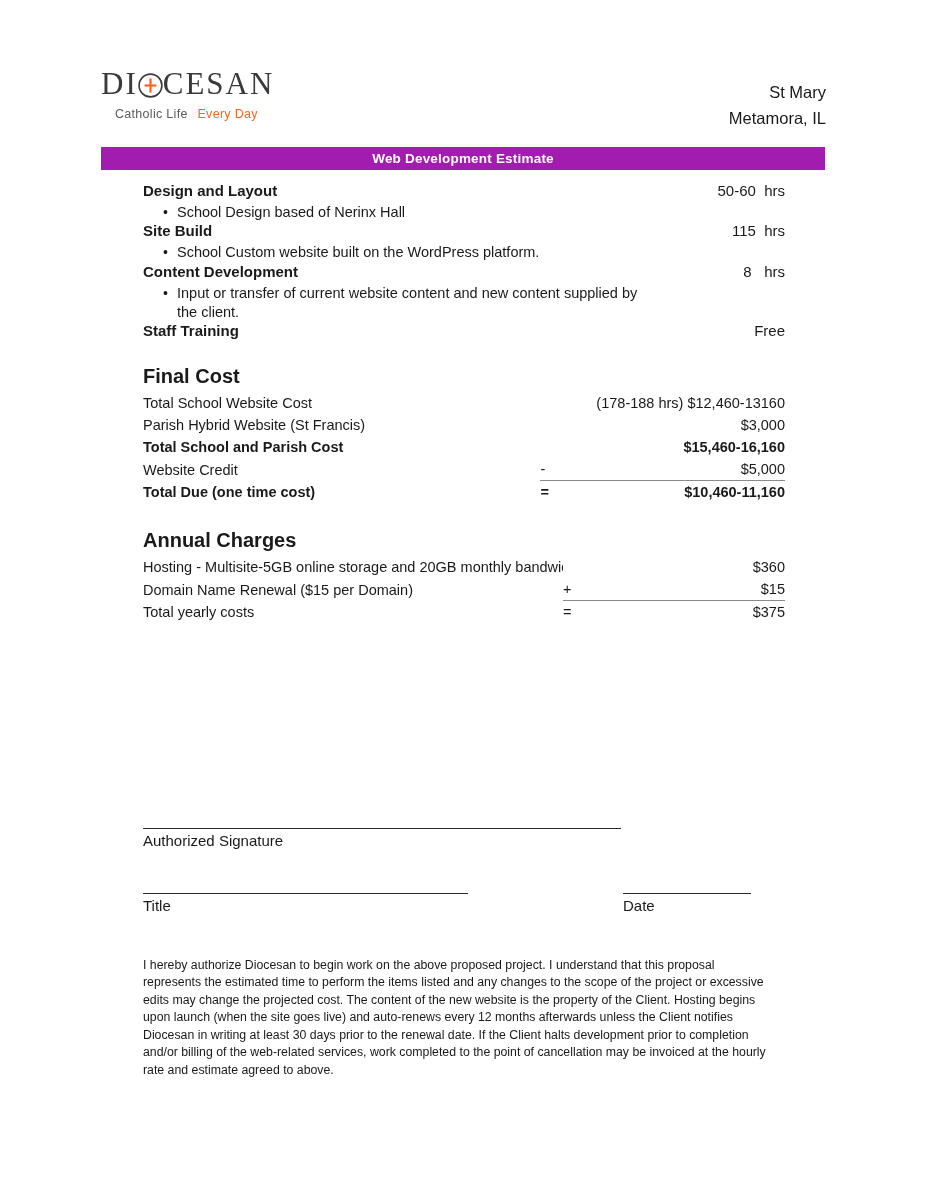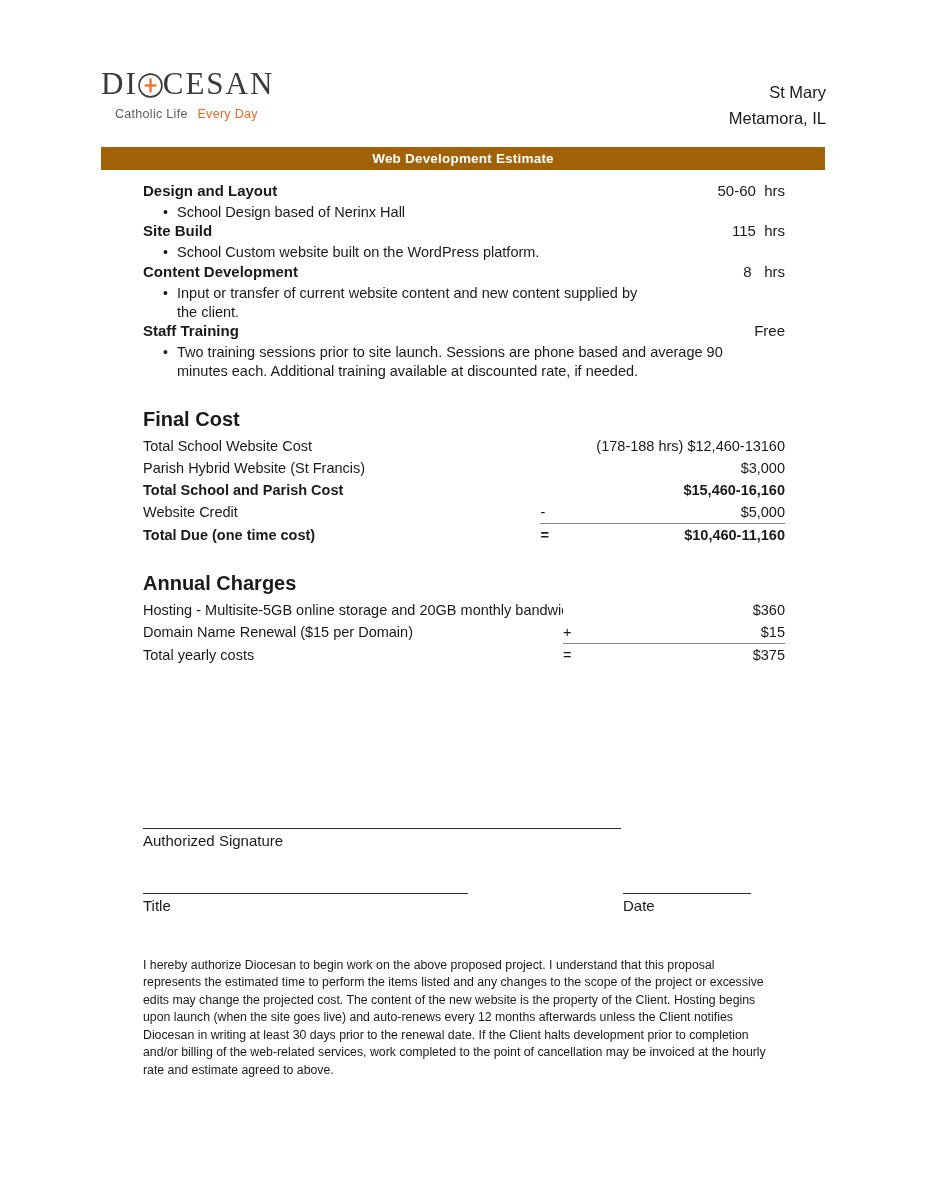--- a/index.html
+++ b/index.html
@@ -71,21 +71,21 @@
     padding-top: 12px;
   }
 
   
   .title-bar {
     position: absolute;
     left: 101px;
     top: 147px;
     width: 724px;
     height: 23px;
-    background: #a16207;
+    background: #a21caf;
     color: #ffffff;
     font-size: 13.5px;
     font-weight: bold;
     display: flex;
     align-items: center;
     justify-content: center;
     letter-spacing: 0.2px;
   }
 
   
@@ -252,23 +252,20 @@
         <li style="max-width:470px">Input or transfer of current website content and new content supplied by the client.</li>
       </ul>
     </div>
 
 
     <div class="sec">
       <div class="sec-head">
         <span>Staff Training</span>
         <span class="sec-hours">Free</span>
       </div>
-      <ul class="bullets">
-        <li style="max-width:560px">Two training sessions prior to site launch. Sessions are phone based and average 90 minutes each. Additional training available at discounted rate, if needed.</li>
-      </ul>
     </div>
 
     <div class="block-title">Final Cost</div>
     <table class="costs">
       <tbody>
         <tr>
           <td class="c-label">Total School Website Cost</td>
           <td class="c-mid"></td>
           <td class="c-val">(178-188 hrs) $12,460-13160</td>
         </tr>

